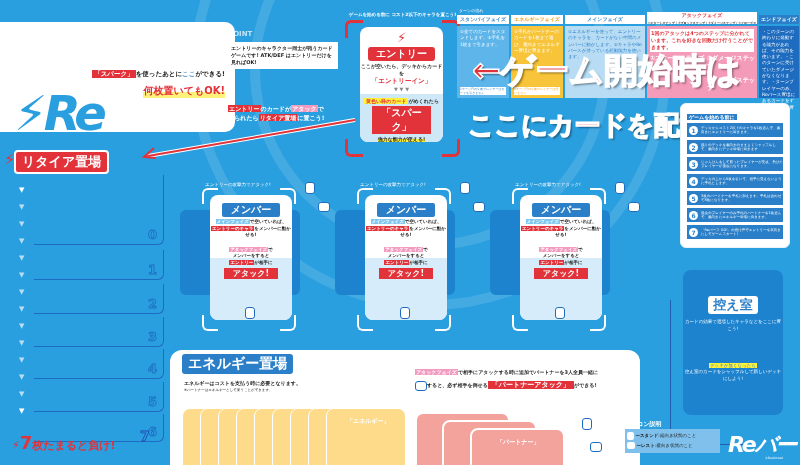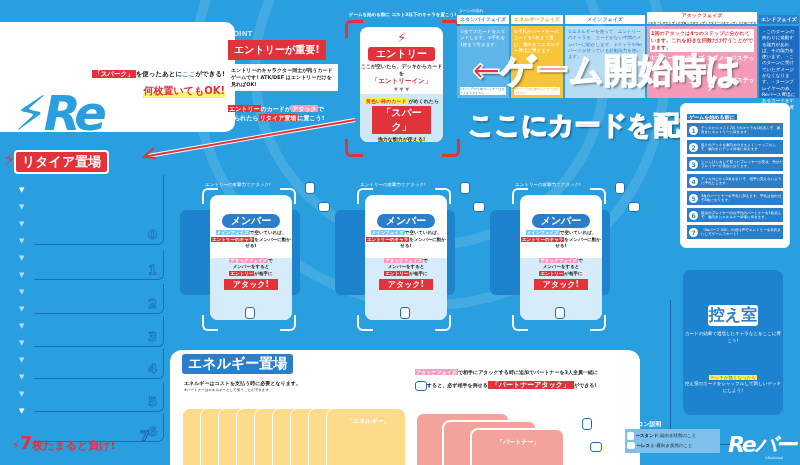--- a/index.html
+++ b/index.html
@@ -49,21 +49,21 @@
 #lose .n{font-size:18px}
 #seven{left:140px;top:428px;font-size:14px;font-weight:bold;color:transparent;-webkit-text-stroke:0.8px #1e4ab8}
 
 .mem-zone{position:absolute;top:180px;width:150px;height:170px}
 .mem-zone .band{position:absolute;left:0;top:30px;width:110px;height:85px;background:#1e83cf;border-radius:6px}
 .mem-zone .sideband{position:absolute;left:95px;top:30px;width:25px;height:85px;background:#1e83cf;border-radius:6px}
 .mem-zone .sidetxt{position:absolute;left:102px;top:40px;writing-mode:vertical-rl;font-size:5.5px;color:#fff;font-weight:bold}
 .mem-zone .toptxt{position:absolute;left:18px;top:2px;font-size:4.5px;color:#fff;width:80px;text-align:center}
 .mem-card{position:absolute;left:30px;top:15px;width:82px;height:125px;background:#fff;border-radius:8px;overflow:hidden}
 .mem-card .lower{position:absolute;bottom:0;left:0;right:0;height:62px;background:#d7ecfa}
-.mem-card .hd{position:relative;background:#2a7fc8;color:#fff;font-weight:bold;font-size:10px;text-align:center;margin:19px 12px 2px;border-radius:7px}
+.mem-card .hd{position:relative;background:#2a7fc8;color:#fff;font-weight:bold;font-size:10px;text-align:center;margin:8px 12px 2px;border-radius:2px}
 .mem-card .t{position:relative;text-align:center;font-size:4.5px;font-weight:bold;line-height:1.45}
 .mem-card .atk{position:relative;background:#e2323a;color:#fff;font-weight:bold;font-size:8px;text-align:center;margin:2px 14px;}
 .hl-b{background:#7fc8ef;color:#fff;padding:0 1px}
 .hl-r{background:#e2323a;color:#fff;padding:0 1px}
 .hl-p{background:#f29bbf;color:#fff;padding:0 1px}
 .icon-stand,.icon-rest{position:absolute;width:10px;height:12px;background:#fff;border:1.5px solid #1e6cc0;border-radius:3px}
 .icon-rest{width:12px;height:10px}
 
 #energy{left:170px;top:350px;width:470px;height:115px;background:#fff;border-radius:12px 12px 0 0}
 #energy .title{position:absolute;left:12px;top:4px;background:#2a7fc8;color:#fff;font-weight:bold;font-size:14px;padding:1px 6px;border-radius:3px}
@@ -74,21 +74,21 @@
 #partner-note{position:absolute;left:245px;top:17px;font-size:5px;font-weight:bold;line-height:2.2;white-space:nowrap}
 
 #deck{left:680px;top:103px;width:110px;height:145px;background:#fff;border-radius:6px;border:1px solid #e8f4fc}
 #deck .title{color:#2a7fc8;font-weight:bold;font-size:12px;margin:2px 0 0 12px}
 #deck .sub{background:#2a7fc8;color:#fff;font-size:5px;font-weight:bold;margin:0 0 2px 6px;display:inline-block;padding:0 2px}
 .dstep{background:#2a7fc8;color:#fff;font-size:3.5px;margin:0 6px 3px;height:14px;display:flex;align-items:center;padding-left:2px;gap:3px}
 .dstep .n{width:9px;height:9px;border-radius:50%;background:#fff;color:#2a7fc8;font-size:6px;font-weight:bold;text-align:center;line-height:9px;flex-shrink:0}
 
 #hikae-line{left:670px;top:300px;width:75px;height:145px;border-left:1.5px solid #1e5fae;border-bottom:1.5px solid #1e5fae;border-radius:0 0 0 10px}
 #hikae{left:683px;top:270px;width:100px;height:145px;background:#1e83cf;border-radius:8px}
-#hikae .title{margin:35px auto 0;width:50px;background:#fff;color:#2a7fc8;font-weight:bold;font-size:16px;text-align:center;border-radius:3px}
+#hikae .title{margin:26px auto 0;width:50px;background:#fff;color:#2a7fc8;font-weight:bold;font-size:13px;text-align:center;border-radius:3px}
 #hikae .d{color:#fff;font-size:4.5px;text-align:center;margin-top:5px;line-height:1.5}
 #hikae .note{color:#fff;font-size:4.5px;text-align:center;margin-top:30px;line-height:1.5}
 #hikae .note .y{background:#fff23a;color:#2a7fc8;padding:0 1px}
 
 #legend{left:625px;top:420px;width:95px;height:40px}
 #legend .ttl{color:#fff;font-size:6px;font-weight:bold}
 #legend .box{background:#7fc0ec;padding:2px;font-size:4.5px;line-height:10px}
 #brand{left:728px;top:430px;font-size:22px;font-weight:bold;font-style:italic;color:#fff;letter-spacing:-2px}
 #copy{left:765px;top:456px;font-size:3px;color:#fff}
 </style>
@@ -101,21 +101,20 @@
 <div id="rebirth" class="abs">
   <div class="l2">
     <span class="tag-red">「スパーク」</span><span>を使ったあとに</span><span class="blue">ここ</span><span>ができる!</span>
   </div>
   <div class="l3">何枚置いてもOK!</div>
 </div>
 <div id="relogo" class="abs"><span>⚡</span><span>Re</span></div>
 
 <div id="point" class="abs">
   <div class="lbl">POINT</div>
-  <div class="hd">エントリーが重要!</div>
   <div class="body">エントリーのキャラクター同士が戦うカードゲームです! ATK/DEF はエントリーだけを見ればOK!</div>
   <div class="retire-note">
     <span class="hl-r">エントリー</span><span>のカードが</span><span class="hl-p">アタック</span><span>で</span><br>
     <span>やられたら</span><span class="hl-r">リタイア置場</span><span>に置こう!</span>
   </div>
 </div>
 <svg class="abs" style="left:140px;top:118px" width="220" height="45">
     <line x1="215" y1="2" x2="8" y2="38" stroke="#fff" stroke-width="4"></line>
     <line x1="215" y1="2" x2="8" y2="38" stroke="#e2323a" stroke-width="2"></line>
     <path d="M14 30 L4 39 L16 40" fill="none" stroke="#e2323a" stroke-width="2"></path>

